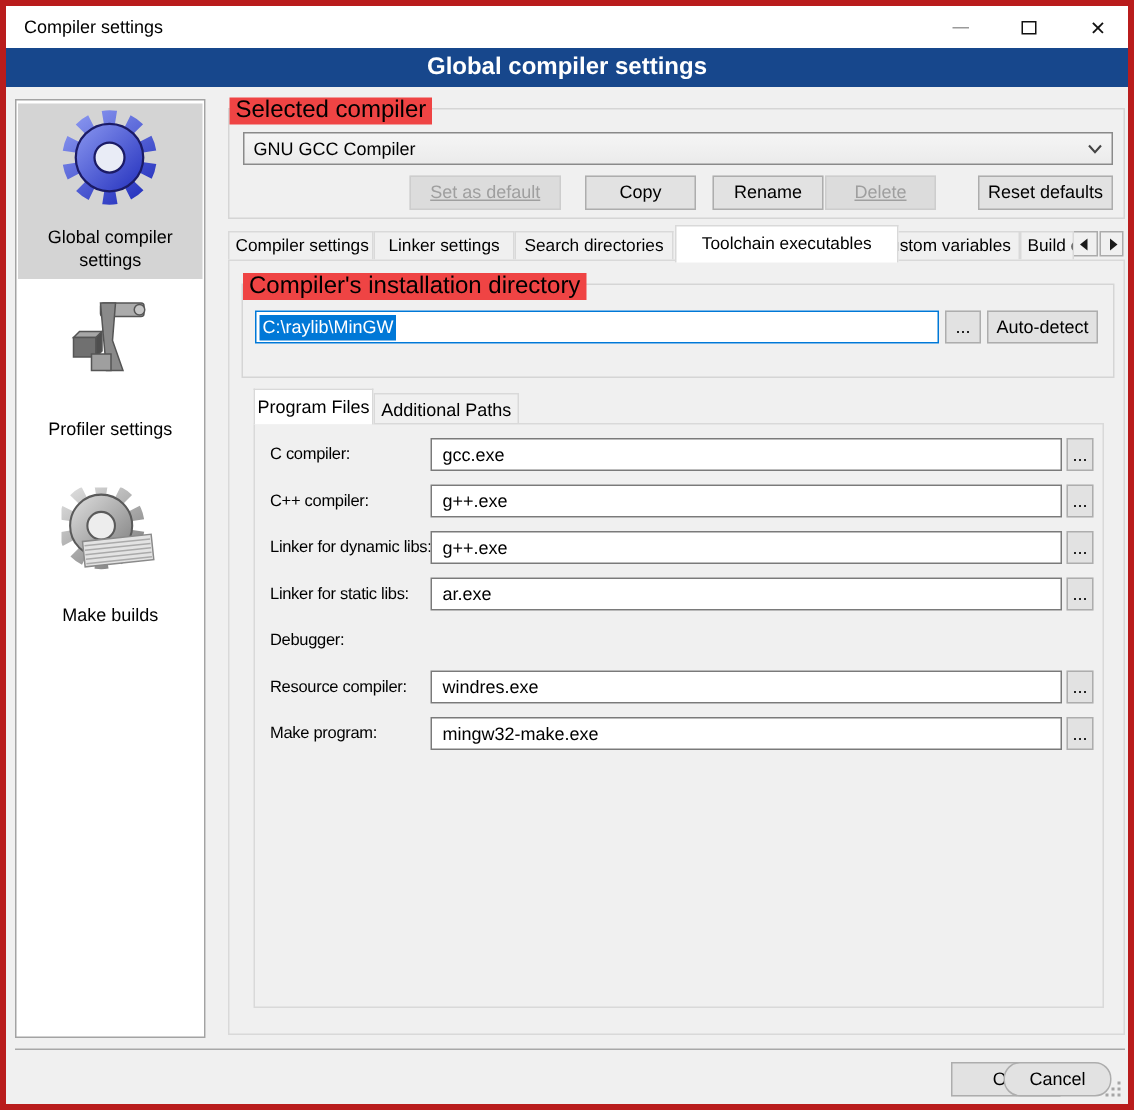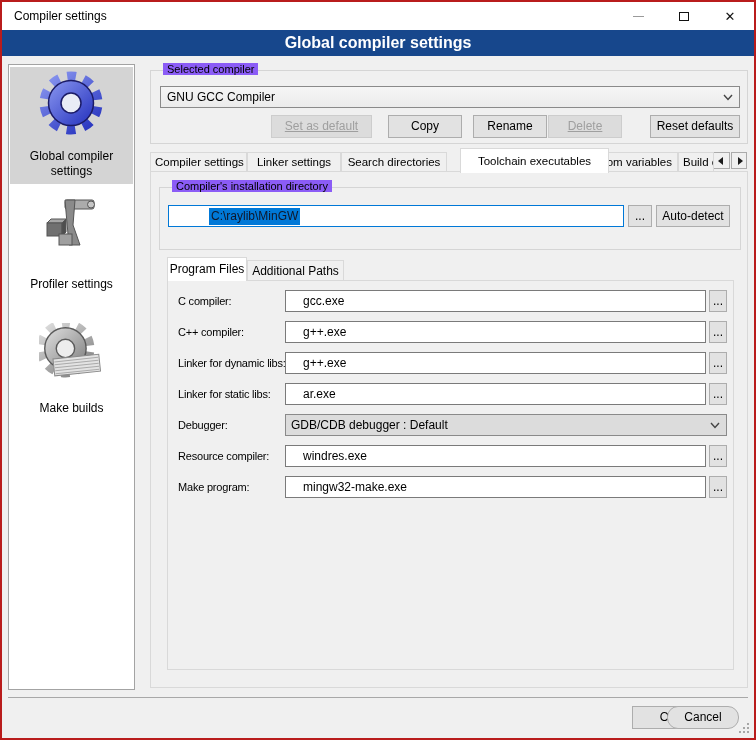--- a/index.html
+++ b/index.html
@@ -1,19 +1,19 @@
 <!DOCTYPE html>
 <html><head>
 <meta charset="utf-8">
 <style>
   html,body{margin:0;padding:0;background:#c8c8c8;}
   *{box-sizing:border-box;}
   .window{
     position:relative;width:756px;height:740px;
-    border:2px solid #b91c1c;background:#f0f0f0;
+    border:4px solid #b91c1c;background:#f0f0f0;
     font-family:"Liberation Sans",sans-serif;font-size:12px;color:#000;
     overflow:hidden;
   }
   
   .titlebar{position:absolute;left:0;top:0;right:0;height:28px;background:#ffffff;}
   .title-text{position:absolute;left:12px;top:0;line-height:28px;font-size:12px;}
   .cap-btn{position:absolute;top:0;width:46px;height:28px;display:flex;align-items:center;justify-content:center;}
   .cap-min{left:613px;} .cap-max{left:659px;} .cap-close{left:705px;}
   .glyph-min{width:11px;height:1px;background:#9a9a9a;}
   .glyph-max{width:10px;height:9px;border:1px solid #111;}
@@ -26,51 +26,51 @@
   .sb-sel{position:absolute;left:1px;top:2px;width:123px;height:117px;background:#d4d4d4;}
   .sb-icon{position:absolute;left:30px;width:64px;height:64px;}
   .sb-label{position:absolute;left:0;width:125px;text-align:center;line-height:15px;font-size:12px;}
   
   .btn{position:absolute;height:23px;background:#e2e2e2;border:1px solid #adadad;
        text-align:center;line-height:21px;font-size:12px;white-space:nowrap;overflow:hidden;}
   .btn.small{height:22px;line-height:20px;}
   .btn.disabled{color:#9f9f9f;border-color:#cdcdcd;background:#dcdcdc;text-decoration:underline;}
   
   .grp{position:absolute;border:1px solid #d5d5d5;}
-  .legend{position:absolute;top:-8px;left:12px;background:#8b5cf6;padding:0 4px;font-size:11px;white-space:nowrap;}
+  .legend{position:absolute;top:-8px;left:0;background:#ef4444;padding:0 4px;font-size:16px;white-space:nowrap;}
   
   .grp-compiler{left:148px;top:68px;width:598px;height:74px;}
   .combo{position:absolute;border:1px solid #8a8a8a;background:linear-gradient(#f5f5f5,#ebebeb);
          height:22px;line-height:20px;padding-left:6px;white-space:nowrap;overflow:hidden;}
   .combo .chev{position:absolute;right:6px;top:7px;}
   .combo-main{left:9px;top:15px;width:580px;}
   
   .tabs{position:absolute;left:148px;top:146px;width:600px;height:25px;}
   .tab{position:absolute;top:4px;height:19px;background:#f0f0f0;border:1px solid #d9d9d9;border-bottom:none;
        line-height:18px;text-align:center;font-size:11.5px;padding:0 4px;white-space:nowrap;overflow:hidden;z-index:1;}
   .tab.active{top:0;height:25px;background:#fff;line-height:24px;z-index:3;}
   .spin{position:absolute;top:4px;width:17px;height:17px;background:#f0f0f0;border:1px solid #ababab;}
   .tri{position:absolute;width:0;height:0;top:4px;}
   .tri-l{left:4px;border-right:5px solid #1a1a1a;border-top:4px solid transparent;border-bottom:4px solid transparent;}
   .tri-r{left:6px;border-left:5px solid #1a1a1a;border-top:4px solid transparent;border-bottom:4px solid transparent;}
   
   .tabpage{position:absolute;left:148px;top:169px;width:598px;height:517px;border:1px solid #d9d9d9;background:#f0f0f0;z-index:2;}
   .grp-install{left:8px;top:15px;width:582px;height:63px;}
   .dir-input{position:absolute;left:8px;top:17px;width:456px;height:22px;border:1px solid #0078d7;background:#fff;
              line-height:20px;padding-left:2px;white-space:nowrap;overflow:hidden;}
-  .sel-text{background:#0078d7;color:#0f172a;padding:1px 2px 2px 2px;margin-left:38px;}
+  .sel-text{background:#0078d7;color:#ffffff;padding:1px 2px 2px 2px;}
   .note{position:absolute;left:8px;top:44px;width:566px;color:#8b2222;white-space:nowrap;overflow:hidden;font-size:12px;}
   
   .subtab{position:absolute;height:21px;background:#f0f0f0;border:1px solid #d9d9d9;border-bottom:none;
           line-height:20px;text-align:center;font-size:12px;white-space:nowrap;overflow:hidden;z-index:1;}
   .subtab.active{height:24px;background:#fff;line-height:23px;z-index:3;}
   .subpage{position:absolute;left:16px;top:108px;width:567px;height:390px;border:1px solid #d9d9d9;background:#f0f0f0;z-index:2;}
   .frow-label{position:absolute;left:10px;height:22px;line-height:22px;font-size:11px;letter-spacing:-0.2px;white-space:nowrap;}
   .frow-input{position:absolute;left:117px;width:421px;height:22px;border:1px solid #7a7a7a;background:#fff;
-              line-height:20px;padding-left:17px;white-space:nowrap;overflow:hidden;}
+              line-height:20px;padding-left:7px;white-space:nowrap;overflow:hidden;}
   .frow-browse{left:541px;width:18px;}
   .frow-select{position:absolute;left:117px;width:442px;height:22px;border:1px solid #8a8a8a;background:#dcdcdc;
                line-height:20px;padding-left:5px;white-space:nowrap;overflow:hidden;}
   .frow-select .chev{position:absolute;right:6px;top:7px;}
   
   .divider{position:absolute;left:6px;width:740px;top:695px;height:1px;background:#a8a8a8;}
   .btn-ok{left:582px;top:704px;width:73px;margin-left:48px;}
   .btn-cancel{left:665px;top:704px;width:72px;border-radius:11px;}
   .grip{position:absolute;right:4px;bottom:4px;width:11px;height:11px;}
   .grip i{position:absolute;width:2px;height:2px;background:#a6a6a6;}
@@ -168,21 +168,21 @@
     <div class="btn" style="left:237px;top:44px;width:74px">Copy</div>
     <div class="btn" style="left:322px;top:44px;width:74px">Rename</div>
     <div class="btn disabled" style="left:397px;top:44px;width:74px">Delete</div>
     <div class="btn" style="left:499px;top:44px;width:90px">Reset defaults</div>
   </div>
 
   <div class="tabs">
     <div class="tab" style="left:0;width:97px">Compiler settings</div>
     <div class="tab" style="left:97px;width:94px">Linker settings</div>
     <div class="tab" style="left:191px;width:106px">Search directories</div>
-    <div class="tab active" style="left:310px;width:149px">Toolchain executables</div>
+    <div class="tab active" style="left:298px;width:149px">Toolchain executables</div>
     <div class="tab" style="left:427px;width:101px">Custom variables</div>
     <div class="tab" style="left:528px;width:36px;text-align:left">Build options</div>
     <div class="spin" style="left:563px">
       <span class="tri tri-l"></span>
     </div>
     <div class="spin" style="left:581px;width:16px">
       <span class="tri tri-r"></span>
     </div>
   </div>
 
@@ -212,26 +212,20 @@
 
       <div class="frow-label" style="top:71px">Linker for dynamic libs:</div>
       <div class="frow-input" style="top:71px">g++.exe</div>
       <div class="btn small frow-browse" style="top:71px">...</div>
 
       <div class="frow-label" style="top:102px">Linker for static libs:</div>
       <div class="frow-input" style="top:102px">ar.exe</div>
       <div class="btn small frow-browse" style="top:102px">...</div>
 
       <div class="frow-label" style="top:133px">Debugger:</div>
-      <div class="frow-select" style="top:133px">
-        <span>GDB/CDB debugger : Default</span>
-        <svg class="chev" width="10" height="7" viewBox="0 0 10 7">
-          <polyline points="1,1 5,5.4 9,1" fill="none" stroke="#444" stroke-width="1.4"></polyline>
-        </svg>
-      </div>
 
       <div class="frow-label" style="top:164px">Resource compiler:</div>
       <div class="frow-input" style="top:164px">windres.exe</div>
       <div class="btn small frow-browse" style="top:164px">...</div>
 
       <div class="frow-label" style="top:195px">Make program:</div>
       <div class="frow-input" style="top:195px">mingw32-make.exe</div>
       <div class="btn small frow-browse" style="top:195px">...</div>
 
     </div>

